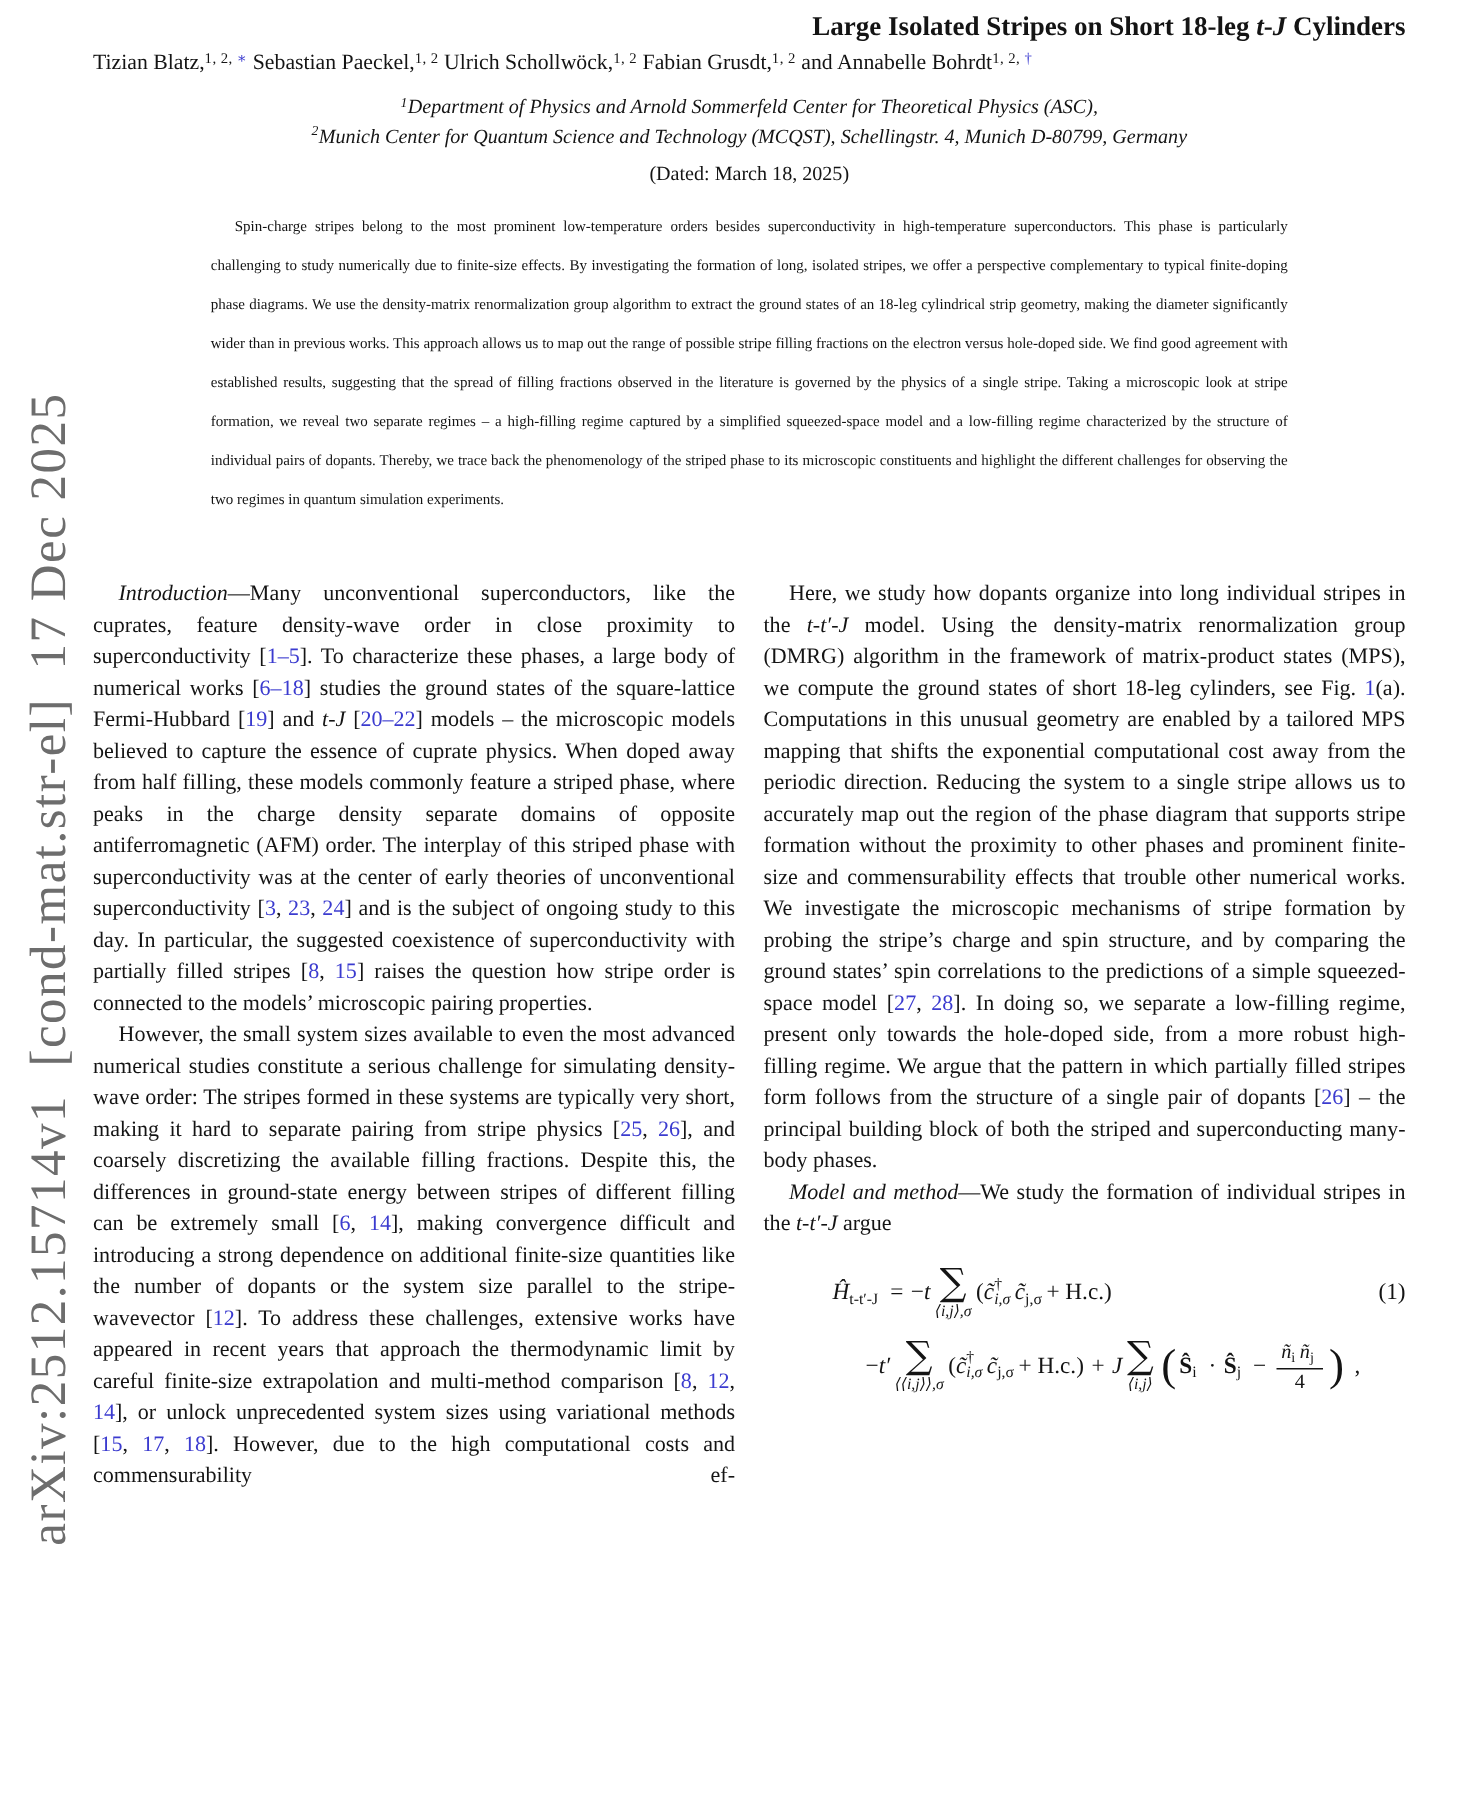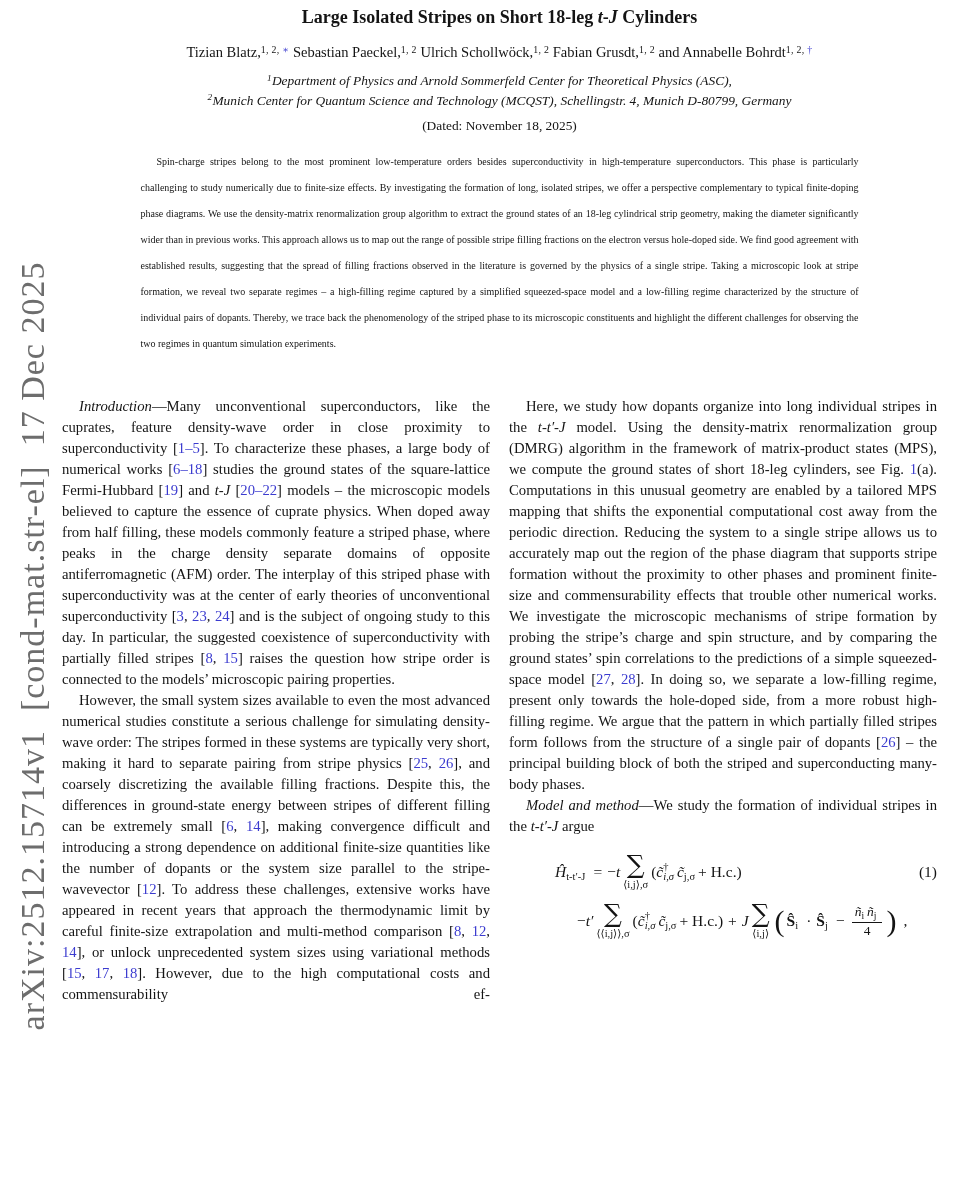--- a/index.html
+++ b/index.html
@@ -11,22 +11,22 @@
   }
   
   .banner {
     position:absolute; left:-407px; top:627px; width:880px; height:38px;
     transform:rotate(-90deg); transform-origin:center;
     font-size:34px; line-height:38px; letter-spacing:1px; white-space:pre;
     color:var(--banner); text-align:center;
   }
   
   .content { position:absolute; left:62px; top:0; width:875px; }
-  .title { margin-top:5px; text-align:center; font-weight:bold; font-size:18px; line-height:24px; }
-  .authors { margin-top:14px; text-align:center; font-size:14.5px; line-height:19px; }
+  .title { margin-top:5px; text-align:right; font-weight:bold; font-size:18px; line-height:24px; }
+  .authors { margin-top:4px; text-align:left; font-size:14.5px; line-height:19px; }
   .affils { margin-top:9px; text-align:center; font-style:italic; font-size:13.4px; line-height:17.5px; }
   .affil-line { white-space:nowrap; }
   .date { margin-top:7px; text-align:center; font-size:13.4px; }
   
   .abstract {
     width:718px; margin:15px auto 0; text-align:justify; text-indent:16px;
     font-size:10px; line-height:26px; hyphens:auto;
   }
   
   .columns { display:flex; gap:19px; margin-top:39px; }
@@ -44,21 +44,21 @@
   .eq-row { display:flex; align-items:center; white-space:pre; }
   .eq-row1 { padding-left:46px; }
   .eq-row2 { padding-left:68px; margin-top:12px; }
   .mi { font-style:italic; }
   .mr {}
   .mb { font-weight:bold; }
   .op { margin:0 5px; }
   .sb { font-size:10.5px; position:relative; top:5px; margin-right:3px; }
   .sum { display:inline-flex; flex-direction:column; align-items:center; margin:0 3px; }
   .sigma { font-size:25px; line-height:24px; font-family:"DejaVu Serif","DejaVu Sans",serif; }
-  .limits { font-size:10.5px; line-height:11px; margin-top:2px;
+  .limits { font-size:10.5px; line-height:11px; font-style:italic; margin-top:2px;
             font-family:"Liberation Serif","DejaVu Sans",serif; }
   .supsub { display:inline-flex; flex-direction:column; align-items:flex-start;
             font-size:10.5px; line-height:10px; margin-right:3px; }
   .ss-sub { font-style:italic; }
   .frac { display:inline-flex; flex-direction:column; align-items:center; font-size:13.5px; line-height:15px; margin:0 2px; }
   .fnum { padding:0 3px 1px; border-bottom:1px solid var(--ink); }
   .fnum .sb, .fden .sb { top:3px; font-size:9.5px; }
   .bigp { font-size:30px; font-weight:400; line-height:30px; margin:0 2px; }
   .eq-num { margin-left:auto; }
   .eq-comma { margin-left:5px; }
@@ -74,21 +74,21 @@
 
     <div class="title"><span class="sg-t">Large Isolated Stripes on Short 18-leg </span><span class="sg-i">t</span><span class="sg-t">-</span><span class="sg-i">J</span><span class="sg-t"> Cylinders</span></div>
 
     <div class="authors"><span class="sg-t">Tizian Blatz,</span><span class="sg-sup">1, 2, </span><span class="sg-sup sg-c">∗</span><span class="sg-t"> Sebastian Paeckel,</span><span class="sg-sup">1, 2</span><span class="sg-t"> Ulrich Schollwöck,</span><span class="sg-sup">1, 2</span><span class="sg-t"> Fabian Grusdt,</span><span class="sg-sup">1, 2</span><span class="sg-t"> and Annabelle Bohrdt</span><span class="sg-sup">1, 2, </span><span class="sg-sup sg-c">†</span></div>
 
     <div class="affils">
       <div class="affil-line"><span class="sg-sup">1</span><span class="sg-t">Department of Physics and Arnold Sommerfeld Center for Theoretical Physics (ASC),</span></div>
       <div class="affil-line"><span class="sg-sup">2</span><span class="sg-t">Munich Center for Quantum Science and Technology (MCQST), Schellingstr. 4, Munich D-80799, Germany</span></div>
     </div>
 
-    <div class="date">(Dated: November 18, 2025)</div>
+    <div class="date">(Dated: March 18, 2025)</div>
 
     <div class="abstract">Spin-charge stripes belong to the most prominent low-temperature orders besides superconductivity in high-temperature superconductors. This phase is particularly challenging to study numerically due to finite-size effects. By investigating the formation of long, isolated stripes, we offer a perspective complementary to typical finite-doping phase diagrams. We use the density-matrix renormalization group algorithm to extract the ground states of an 18-leg cylindrical strip geometry, making the diameter significantly wider than in previous works. This approach allows us to map out the range of possible stripe filling fractions on the electron versus hole-doped side. We find good agreement with established results, suggesting that the spread of filling fractions observed in the literature is governed by the physics of a single stripe. Taking a microscopic look at stripe formation, we reveal two separate regimes – a high-filling regime captured by a simplified squeezed-space model and a low-filling regime characterized by the structure of individual pairs of dopants. Thereby, we trace back the phenomenology of the striped phase to its microscopic constituents and highlight the different challenges for observing the two regimes in quantum simulation experiments.</div>
 
     <div class="columns">
 
       <div class="col">
         <p><span class="sg-i">Introduction</span><span class="sg-t">—Many unconventional superconductors, like the cuprates, feature density-wave order in close proximity to superconductivity [</span><span class="sg-c">1–5</span><span class="sg-t">]. To characterize these phases, a large body of numerical works [</span><span class="sg-c">6–18</span><span class="sg-t">] studies the ground states of the square-lattice Fermi-Hubbard [</span><span class="sg-c">19</span><span class="sg-t">] and </span><span class="sg-i">t</span><span class="sg-t">-</span><span class="sg-i">J</span><span class="sg-t"> [</span><span class="sg-c">20–22</span><span class="sg-t">] models – the microscopic models believed to capture the essence of cuprate physics. When doped away from half filling, these models commonly feature a striped phase, where peaks in the charge density separate domains of opposite antiferromagnetic (AFM) order. The interplay of this striped phase with superconductivity was at the center of early theories of unconventional superconductivity [</span><span class="sg-c">3</span><span class="sg-t">, </span><span class="sg-c">23</span><span class="sg-t">, </span><span class="sg-c">24</span><span class="sg-t">] and is the subject of ongoing study to this day. In particular, the suggested coexistence of superconductivity with partially filled stripes [</span><span class="sg-c">8</span><span class="sg-t">, </span><span class="sg-c">15</span><span class="sg-t">] raises the question how stripe order is connected to the models’ microscopic pairing properties.</span></p>
         <p class="fill-last"><span class="sg-t">However, the small system sizes available to even the most advanced numerical studies constitute a serious challenge for simulating density-wave order: The stripes formed in these systems are typically very short, making it hard to separate pairing from stripe physics [</span><span class="sg-c">25</span><span class="sg-t">, </span><span class="sg-c">26</span><span class="sg-t">], and coarsely discretizing the available filling fractions. Despite this, the differences in ground-state energy between stripes of different filling can be extremely small [</span><span class="sg-c">6</span><span class="sg-t">, </span><span class="sg-c">14</span><span class="sg-t">], making convergence difficult and introducing a strong dependence on additional finite-size quantities like the number of dopants or the system size parallel to the stripe-wavevector [</span><span class="sg-c">12</span><span class="sg-t">]. To address these challenges, extensive works have appeared in recent years that approach the thermodynamic limit by careful finite-size extrapolation and multi-method comparison [</span><span class="sg-c">8</span><span class="sg-t">, </span><span class="sg-c">12</span><span class="sg-t">, </span><span class="sg-c">14</span><span class="sg-t">], or unlock unprecedented system sizes using variational methods [</span><span class="sg-c">15</span><span class="sg-t">, </span><span class="sg-c">17</span><span class="sg-t">, </span><span class="sg-c">18</span><span class="sg-t">]. However, due to the high computational costs and commensurability ef-</span></p>
       </div>
 

